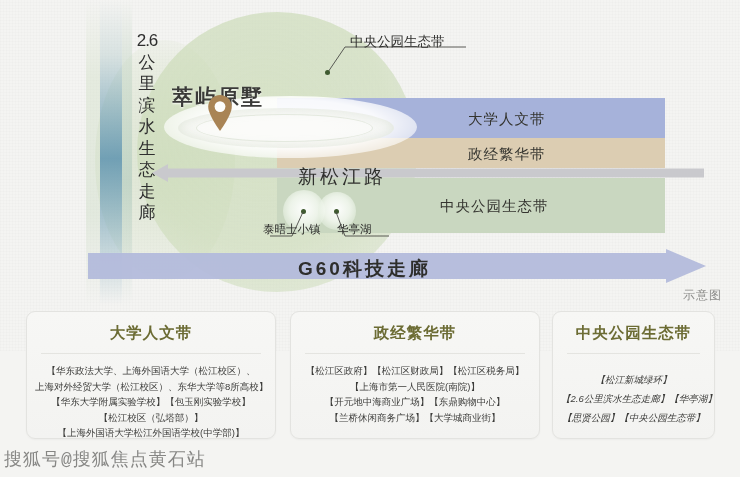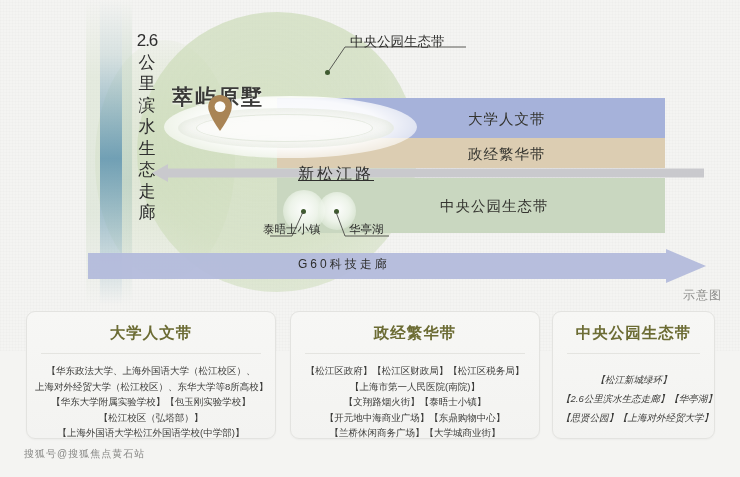--- a/index.html
+++ b/index.html
@@ -100,45 +100,45 @@
     position:absolute;color:#34342f;font-size:14.5px;letter-spacing:1px;font-weight:500;
   }
   #label-uni{left:468px;top:110px;}
   #label-gov{left:468px;top:145px;}
   #label-park{left:440px;top:197px;}
 
   
   #road{position:absolute;left:152px;top:162px;width:552px;height:22px;}
   #road-label{
     position:absolute;left:298px;top:164px;
-    font-size:16px;letter-spacing:3px;color:#2f2f2d;font-weight:500;text-decoration:underline;
+    font-size:19px;letter-spacing:3px;color:#2f2f2d;font-weight:500;
   }
 
   
   .lake{
     position:absolute;border-radius:50%;
     background:radial-gradient(circle at 50% 45%, rgba(255,255,255,.95) 0%, rgba(243,248,240,.85) 45%, rgba(222,234,216,.55) 78%, rgba(215,229,208,.15) 100%);
   }
   #lake-1{left:283px;top:190px;width:42px;height:42px;}
   #lake-2{left:318px;top:192px;width:38px;height:38px;}
   .lake-dot{position:absolute;width:5px;height:5px;border-radius:50%;background:#3f5a30;}
   #lake-dot-1{left:301px;top:209px;}
   #lake-dot-2{left:334px;top:209px;}
 
   .callout-label{position:absolute;font-size:11.5px;color:#2d2d2b;white-space:nowrap;}
   #label-thames{left:217px;top:222px;margin-left:46px;}
-  #label-huating{left:337px;top:222px;margin-left:12px;}
+  #label-huating{left:337px;top:222px;}
   #label-villa{left:350px;top:33px;font-size:13.5px;}
   #dot-villa{position:absolute;left:325px;top:70px;width:5px;height:5px;border-radius:50%;background:#3f5a30;}
 
   
   #g60{position:absolute;left:88px;top:249px;width:618px;height:34px;}
   #g60-label{
     position:absolute;left:298px;top:256px;
-    font-size:12px;letter-spacing:3px;color:#2e2e2c;font-weight:400;
+    font-size:19px;letter-spacing:3px;color:#2e2e2c;font-weight:700;
   }
   #schematic-note{
     position:absolute;right:18px;top:287px;
     font-size:12px;color:#8c8c8a;letter-spacing:1px;
   }
 
   
   #cards{
     position:absolute;left:0;top:311px;width:740px;height:140px;
   }
@@ -170,24 +170,25 @@
     font-size:9.5px;
     line-height:15.5px;
     color:#3c3c3a;
     white-space:nowrap;
   }
   #card-2 .card-body{padding-top:16px;font-style:italic;}
   #card-2 .card-line{line-height:19px;}
 
   
   #watermark{
-    position:absolute;left:24px;top:447px;
-    font-size:10px;color:#6f6f6d;
+    position:absolute;left:4px;top:447px;
+    font-size:18px;color:#6f6f6d;
     letter-spacing:1px;
     opacity:.82;
+    font-family:Liberation Mono, monospace;
   }
 </style>
 </head>
 <body>
 
 <div id="page">
 
   <div id="diagram">
 
     <div class="green-circle2"></div>
@@ -273,33 +274,32 @@
         <div class="card-line">【上海外国语大学松江外国语学校(中学部)】</div>
       </div>
     </div>
 
     <div class="card" id="card-1">
       <div class="card-title">政经繁华带</div>
       <div class="card-sep"></div>
       <div class="card-body">
         <div class="card-line">【松江区政府】【松江区财政局】【松江区税务局】</div>
         <div class="card-line">【上海市第一人民医院(南院)】</div>
-        <div class="card-line">【文翔路烟火街】【泰晤士小镇】</div>
         <div class="card-line">【开元地中海商业广场】【东鼎购物中心】</div>
         <div class="card-line">【兰桥休闲商务广场】【大学城商业街】</div>
       </div>
     </div>
 
     <div class="card" id="card-2">
       <div class="card-title">中央公园生态带</div>
       <div class="card-sep"></div>
       <div class="card-body">
         <div class="card-line">【松江新城绿环】</div>
         <div class="card-line">【2.6公里滨水生态走廊】【华亭湖】</div>
-        <div class="card-line">【思贤公园】【上海对外经贸大学】</div>
+        <div class="card-line">【思贤公园】【中央公园生态带】</div>
       </div>
     </div>
 
   </div>
 
   <div id="watermark">搜狐号@搜狐焦点黄石站</div>
 
 </div>
 
 </body></html>

